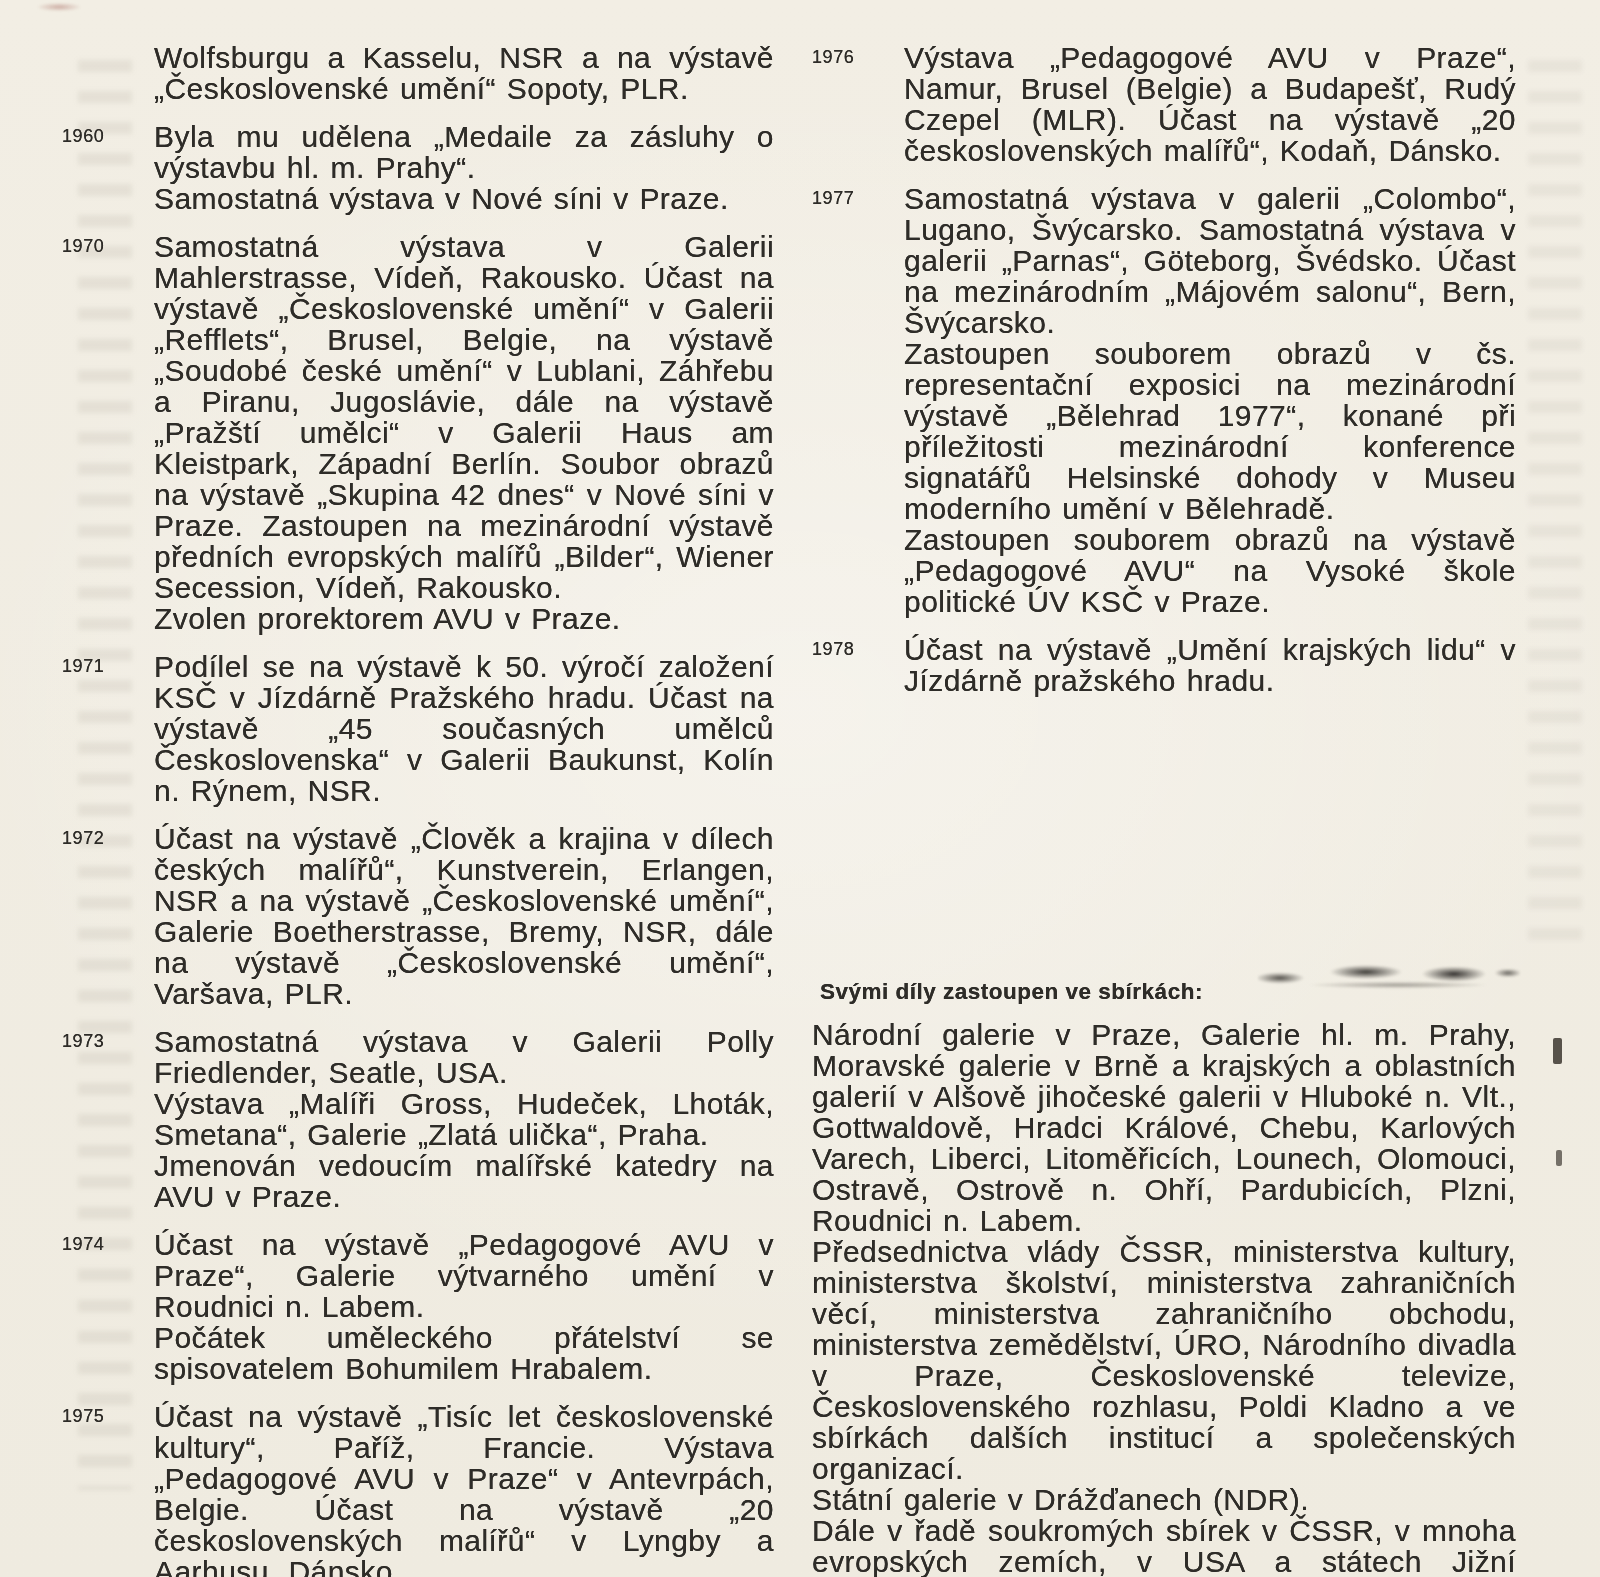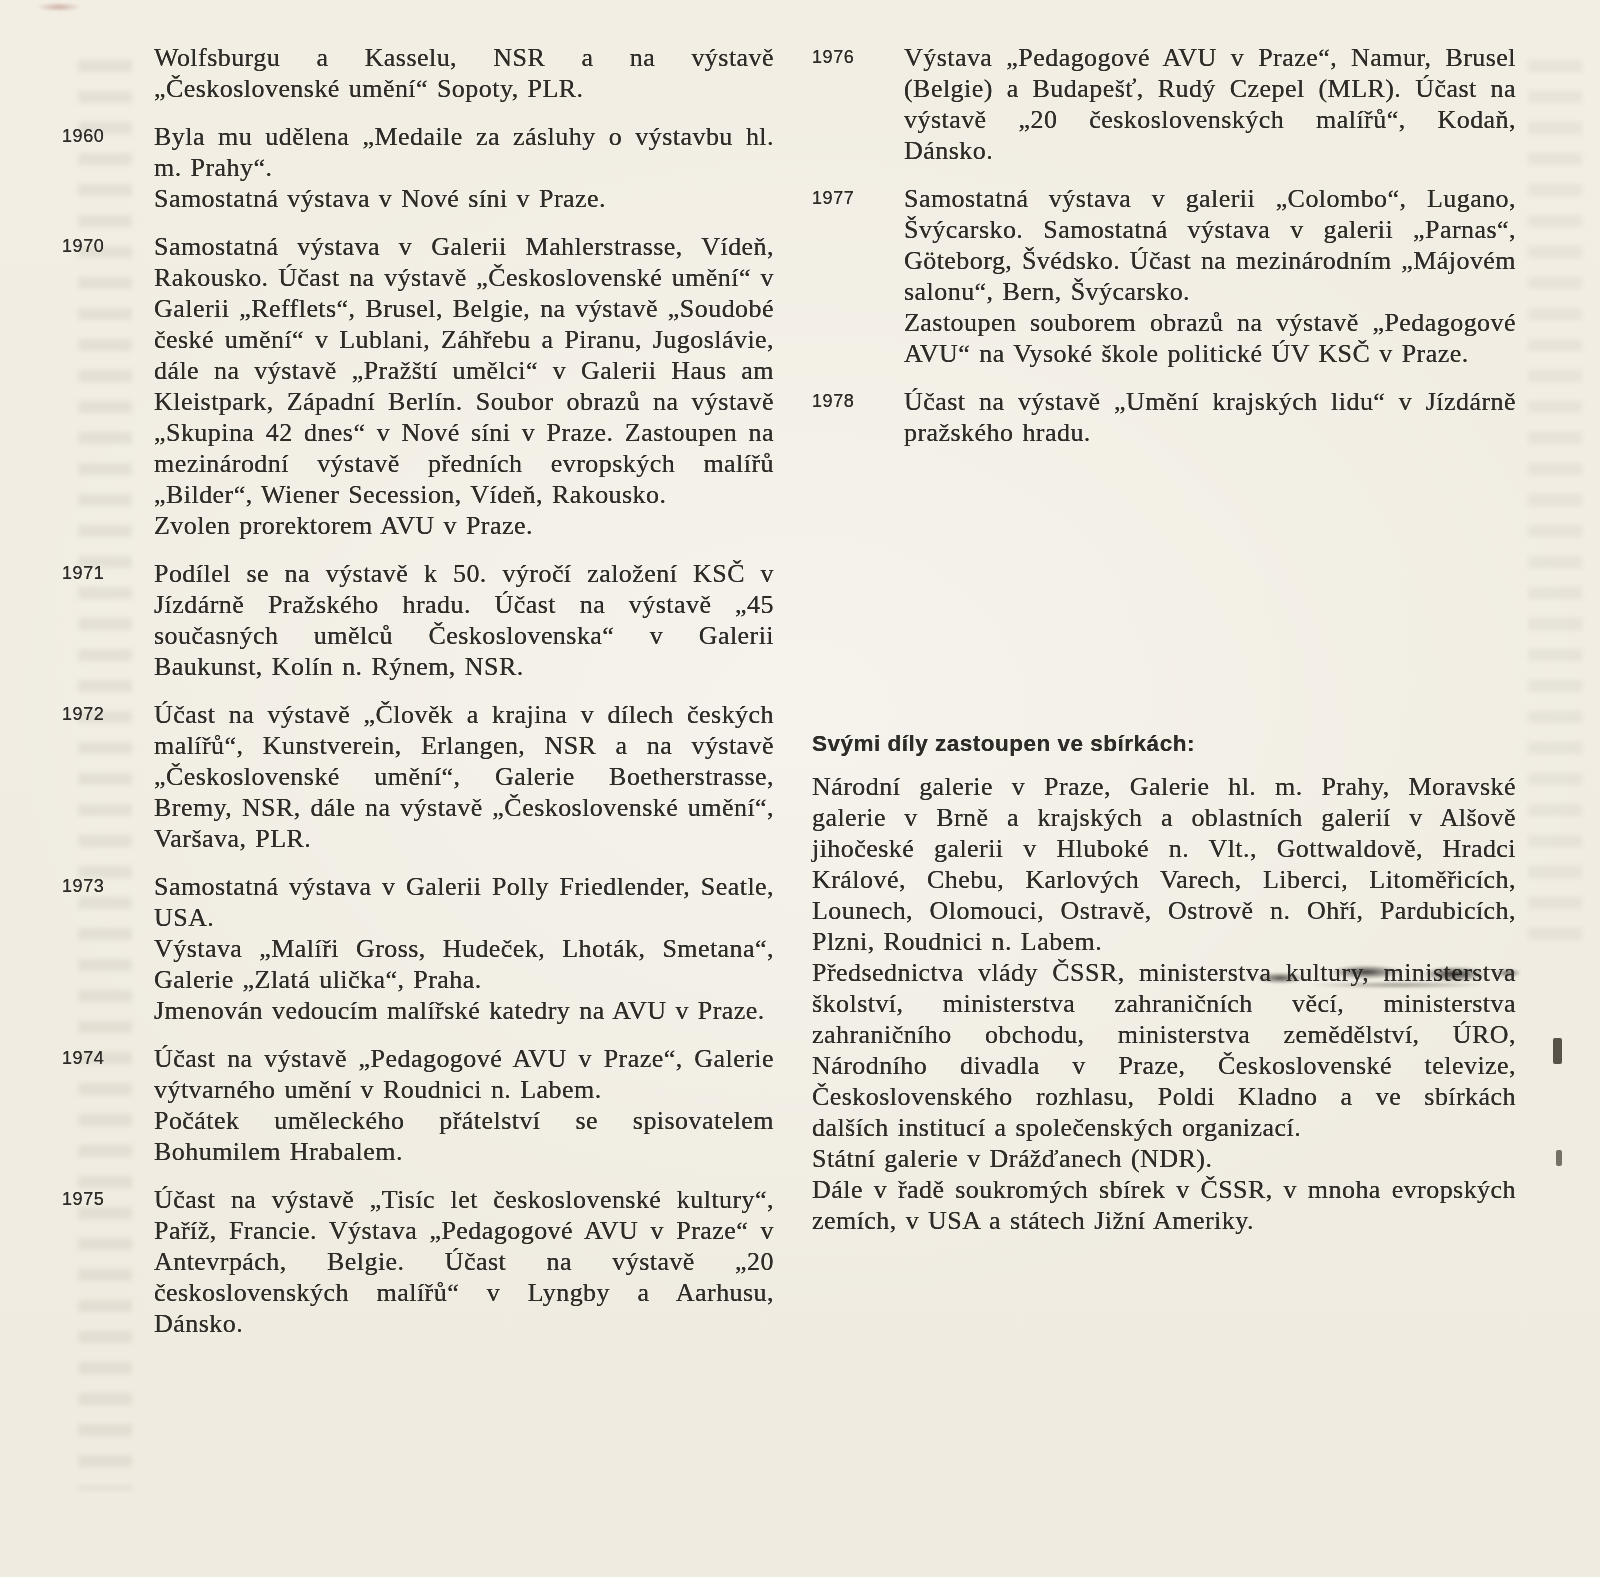--- a/index.html
+++ b/index.html
@@ -25,31 +25,30 @@
   .year {
     flex:0 0 92px;
     font-size:18px; line-height:31px;
     font-weight:normal;
     letter-spacing:0.6px;
     text-shadow:0 0 0.4px currentColor;
   }
   .entry-text { flex:1; min-width:0; }
   p {
     margin:0;
-    font-size:26px; line-height:31px;
+    font-size:30px; line-height:31px;
     letter-spacing:0.45px;
     word-spacing:2px;
     text-align:justify;
     text-shadow:0 0 0.4px currentColor;
-    font-family:Liberation Serif, serif;
   }
 
   .collections { margin-top:280px; }
   .collections h2 {
-    margin:0 0 12px 0;
+    margin:0 0 12px 8px;
     font-size:22.5px; line-height:31px;
     font-weight:bold;
     letter-spacing:0.5px;
     text-shadow:0 0 0.5px currentColor;
   }
 
   
   .smudge {
     position:absolute; left:1258px; top:960px; width:262px; height:32px;
     filter:blur(1.1px);
@@ -155,20 +154,21 @@
         <div class="entry">
           <div class="year">1976</div>
           <div class="entry-text">
             <p>Výstava „Pedagogové AVU v Praze“, Namur, Brusel (Belgie) a Budapešť, Rudý Czepel (MLR). Účast na výstavě „20 československých malířů“, Kodaň, Dánsko.</p>
           </div>
         </div>
         <div class="entry">
           <div class="year">1977</div>
           <div class="entry-text">
             <p>Samostatná výstava v galerii „Colombo“, Lugano, Švýcarsko. Samostatná výstava v galerii „Parnas“, Göteborg, Švédsko. Účast na mezinárodním „Májovém salonu“, Bern, Švýcarsko.</p>
+            <p>Zastoupen souborem obrazů v čs. representační exposici na mezinárodní výstavě „Bělehrad 1977“, konané při příležitosti mezinárodní konference signatářů Helsinské dohody v Museu moderního umění v Bělehradě.</p>
             <p>Zastoupen souborem obrazů na výstavě „Pedagogové AVU“ na Vysoké škole politické ÚV KSČ v Praze.</p>
           </div>
         </div>
         <div class="entry">
           <div class="year">1978</div>
           <div class="entry-text">
             <p>Účast na výstavě „Umění krajských lidu“ v Jízdárně pražského hradu.</p>
           </div>
         </div>
       </div>

